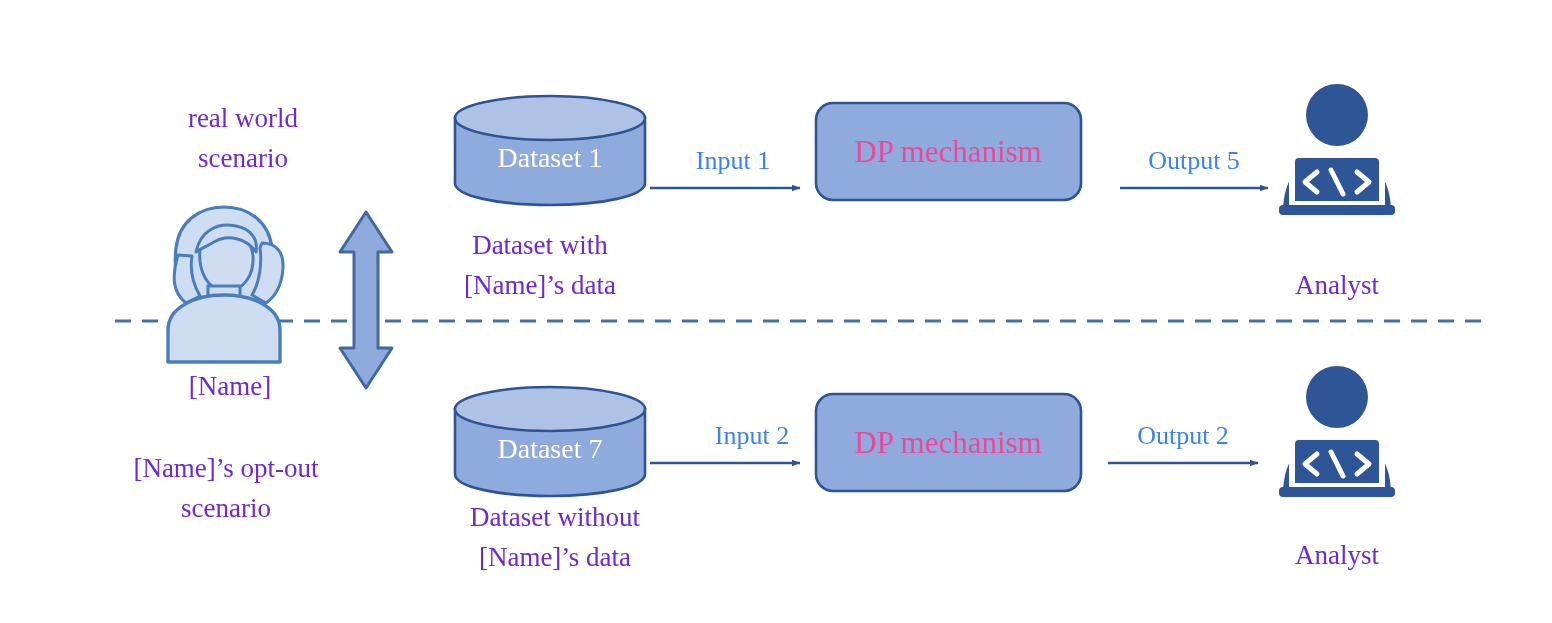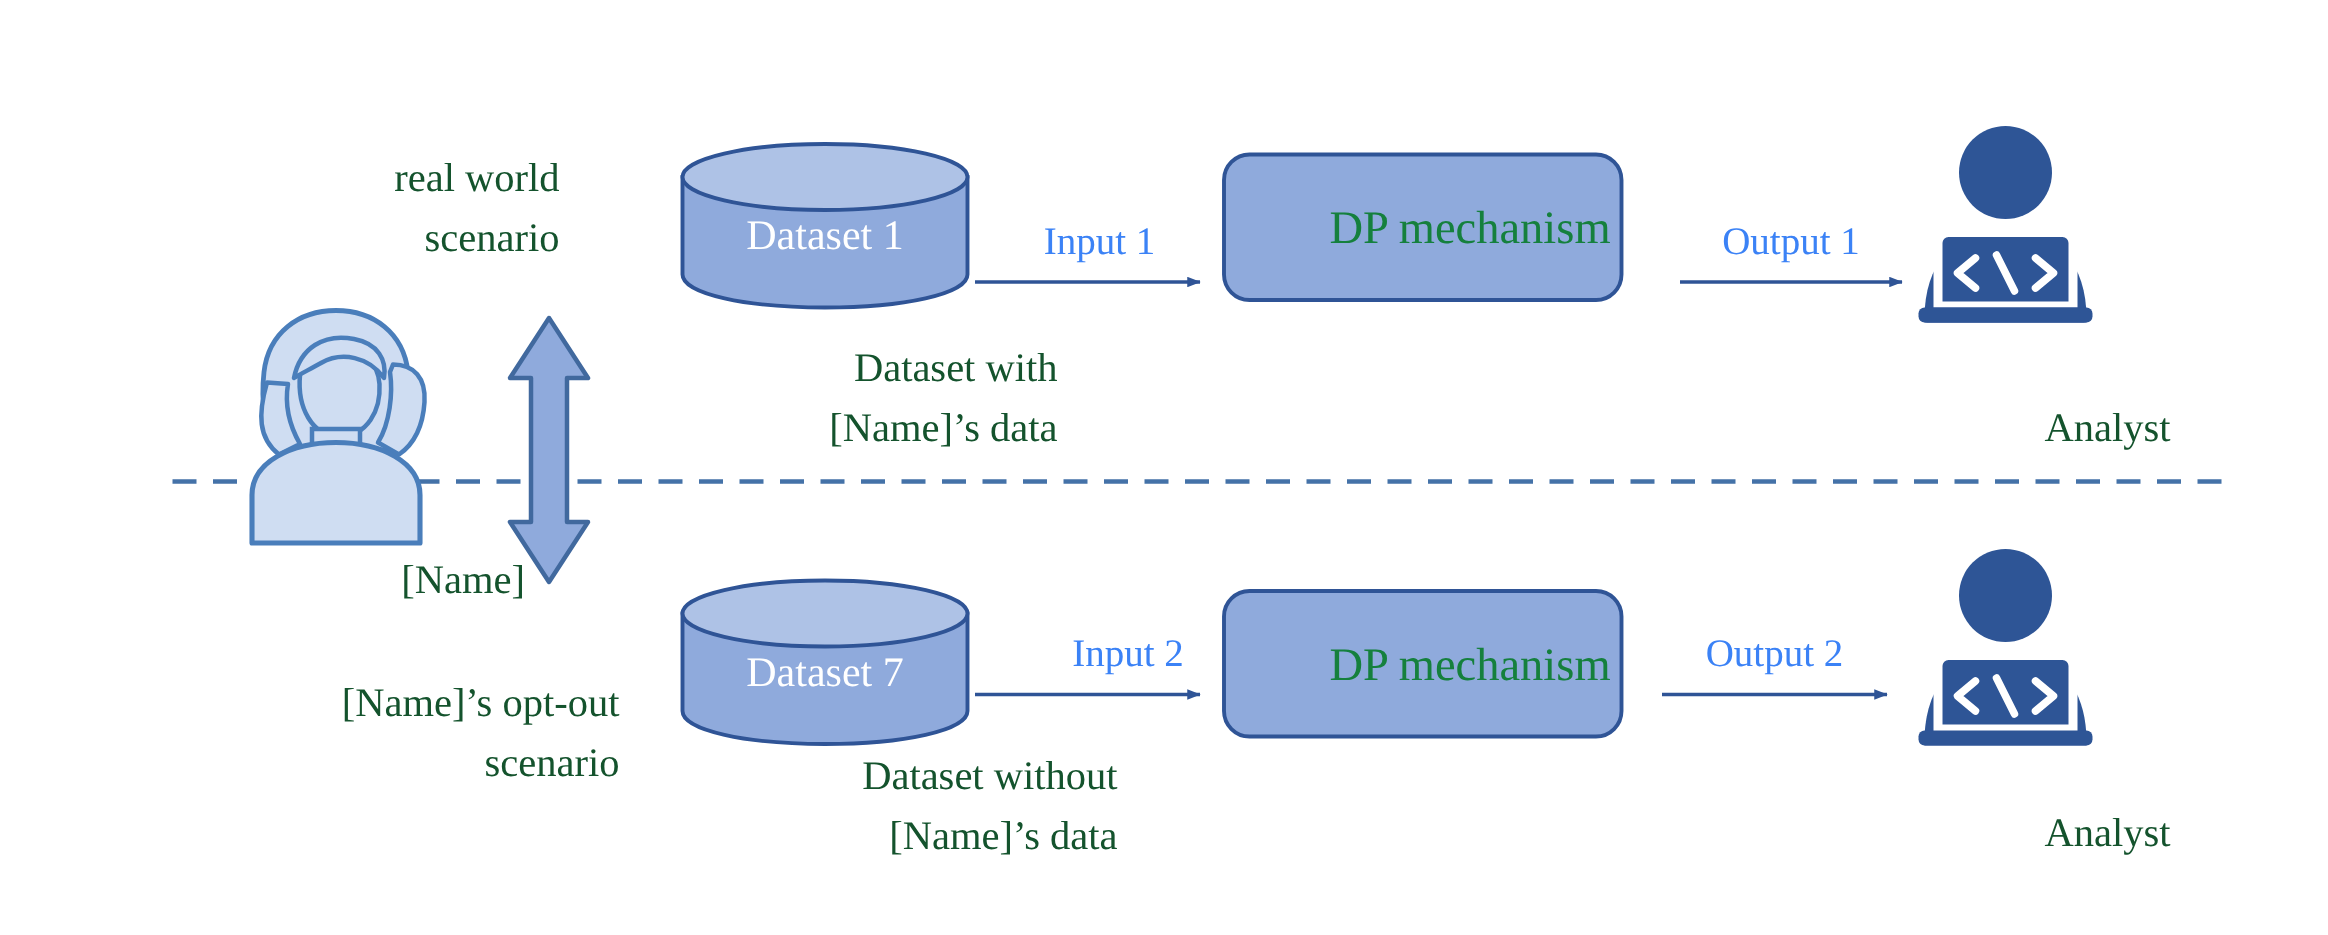--- a/index.html
+++ b/index.html
@@ -11,50 +11,49 @@
   #canvas {
     position: relative;
     width: 1552px;
     height: 623px;
     background: #ffffff;
     font-family: "Liberation Serif", "DejaVu Serif", serif;
     overflow: hidden;
   }
   .txt {
     position: absolute;
-    color: #14532d;
+    color: #6d28d9;
     font-size: 27px;
     line-height: 40px;
     white-space: pre;
-    text-align: right;
+    text-align: center;
   }
   .txt.ctr {
     transform: translateX(-50%);
   }
   .arrow-label {
     position: absolute;
     font-size: 26px;
     color: #3b82f6;
     white-space: pre;
     transform: translateX(-50%);
   }
   .cyl-label {
     position: absolute;
     color: #ffffff;
     font-size: 28px;
     white-space: pre;
     transform: translate(-50%, -50%);
   }
   .box-label {
     position: absolute;
-    color: #15803d;
+    color: #ec4899;
     font-size: 31px;
     white-space: pre;
     transform: translate(-50%, -50%);
-    margin-left: 32px;
   }
   .svg-layer {
     position: absolute;
     left: 0;
     top: 0;
     width: 1552px;
     height: 623px;
     pointer-events: none;
   }
   .hit {
@@ -172,31 +171,31 @@
         <line x1="1331" y1="452" x2="1343" y2="476"></line>
         <polyline points="1357,454 1369,464 1357,474"></polyline>
       </g>
     </g>
   </svg>
 
   <div class="txt ctr" style="left:243px; top:98px; width:260px;"><span>real world</span><br><span>scenario</span></div>
 
   <div class="txt ctr" style="left:230px; top:366px; width:240px;">[Name]</div>
 
-  <div class="txt ctr" style="left:248px; top:448px; width:330px;"><span>[Name]’s opt-out</span><br><span>scenario</span></div>
+  <div class="txt ctr" style="left:226px; top:448px; width:330px;"><span>[Name]’s opt-out</span><br><span>scenario</span></div>
 
   <div class="cyl-label" style="left:550px; top:158px;">Dataset 1</div>
 
   <div class="txt ctr" style="left:540px; top:225px; width:330px;"><span>Dataset with</span><br><span>[Name]’s data</span></div>
 
   <div class="arrow-label" style="left:733px; top:146px;">Input 1</div>
 
   <div class="box-label" style="left:948px; top:152px;">DP mechanism</div>
 
-  <div class="arrow-label" style="left:1194px; top:146px;">Output 1</div>
+  <div class="arrow-label" style="left:1194px; top:146px;">Output 5</div>
 
   <div class="txt ctr" style="left:1337px; top:265px; width:220px;">Analyst</div>
 
   <div class="cyl-label" style="left:550px; top:449px;">Dataset 7</div>
 
   <div class="txt ctr" style="left:555px; top:497px; width:380px;"><span>Dataset without</span><br><span>[Name]’s data</span></div>
 
   <div class="arrow-label" style="left:752px; top:421px;">Input 2</div>
 
   <div class="box-label" style="left:948px; top:443px;">DP mechanism</div>

